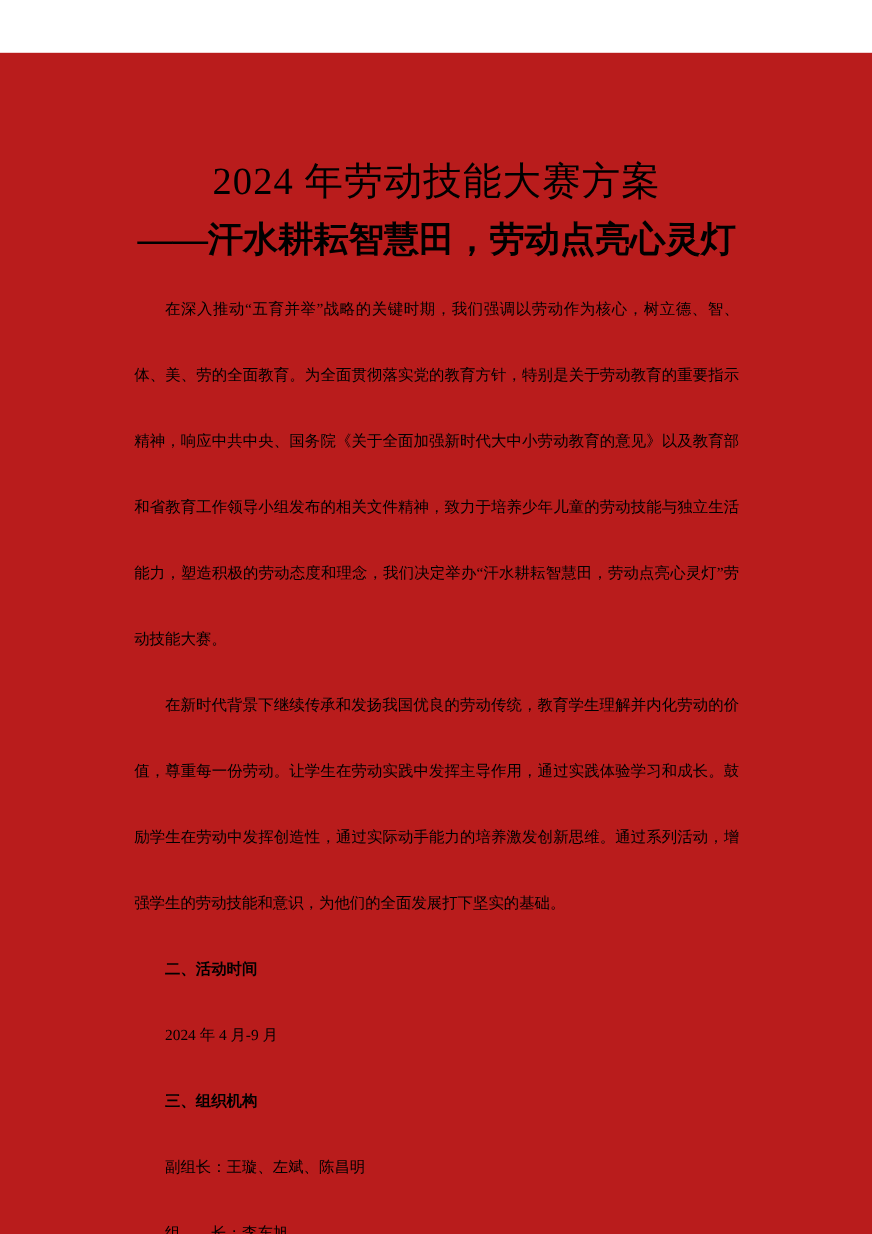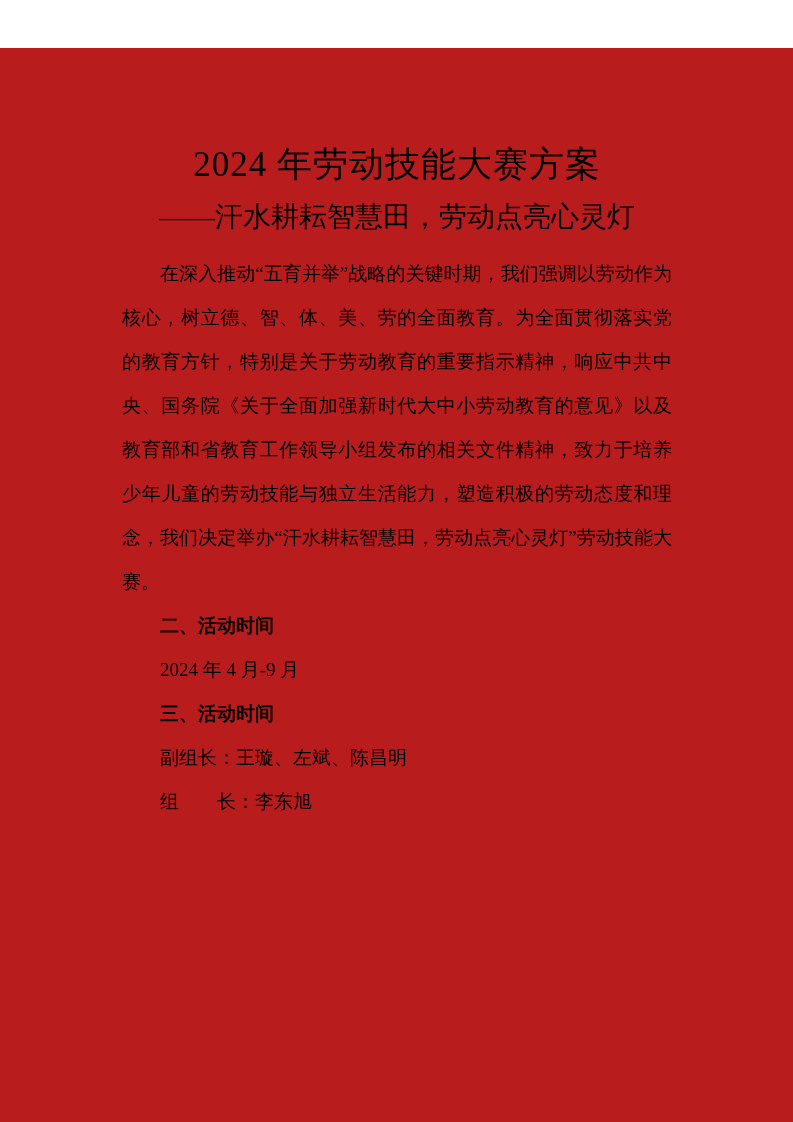--- a/index.html
+++ b/index.html
@@ -21,30 +21,30 @@
   }
   .doc-title {
     font-size: 35px;
     font-weight: 400;
     text-align: center;
     line-height: 58px;
     letter-spacing: 1px;
     white-space: nowrap;
   }
   .doc-subtitle {
-    font-size: 28px;
-    font-weight: 400;
+    font-size: 32px;
+    font-weight: 700;
     text-align: center;
     line-height: 46px;
     white-space: nowrap;
   }
   .doc-body p {
     margin: 0;
-    font-size: 19px;
-    line-height: 44px;
+    font-size: 14px;
+    line-height: 60px;
     text-align: justify;
     text-indent: 2em;
     word-break: break-all;
   }
   .doc-body .intro {
     margin-top: 12px;
   }
   .doc-body p.heading {
     font-weight: 700;
     text-align: left;
@@ -57,21 +57,22 @@
 <body>
 
 <div class="page">
   <div class="doc-title">2024 年劳动技能大赛方案</div>
 
   <div class="doc-subtitle">——汗水耕耘智慧田，劳动点亮心灵灯</div>
 
   <div class="doc-body">
     <p class="intro">在深入推动“五育并举”战略的关键时期，我们强调以劳动作为核心，树立德、智、体、美、劳的全面教育。为全面贯彻落实党的教育方针，特别是关于劳动教育的重要指示精神，响应中共中央、国务院《关于全面加强新时代大中小劳动教育的意见》以及教育部和省教育工作领导小组发布的相关文件精神，致力于培养少年儿童的劳动技能与独立生活能力，塑造积极的劳动态度和理念，我们决定举办“汗水耕耘智慧田，劳动点亮心灵灯”劳动技能大赛。</p>
 
+    <p>在新时代背景下继续传承和发扬我国优良的劳动传统，教育学生理解并内化劳动的价值，尊重每一份劳动。让学生在劳动实践中发挥主导作用，通过实践体验学习和成长。鼓励学生在劳动中发挥创造性，通过实际动手能力的培养激发创新思维。通过系列活动，增强学生的劳动技能和意识，为他们的全面发展打下坚实的基础。</p>
 
     <p class="heading">二、活动时间</p>
     <p class="plain">2024 年 4 月-9 月</p>
 
-    <p class="heading">三、活动时间</p>
+    <p class="heading">三、组织机构</p>
     <p class="plain">副组长：王璇、左斌、陈昌明</p>
     <p class="plain">组　　长：李东旭</p>
   </div>
 </div>
 
 </body></html>

